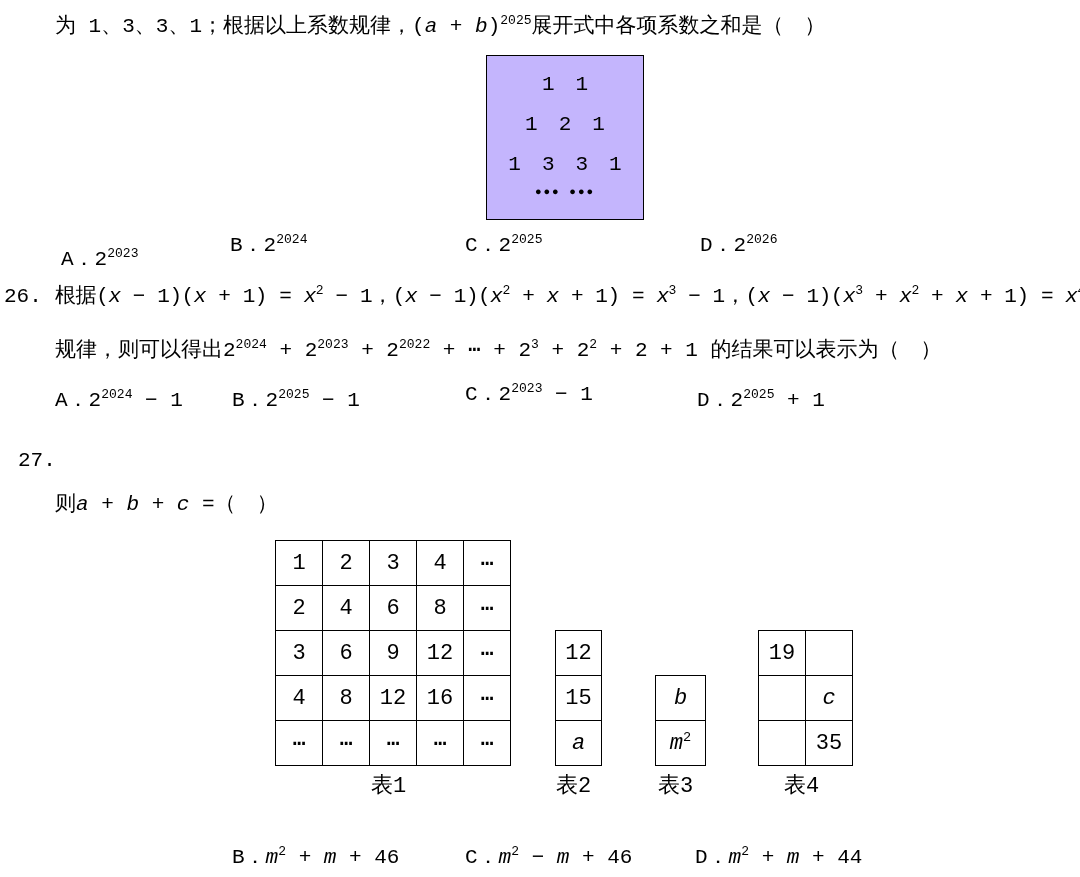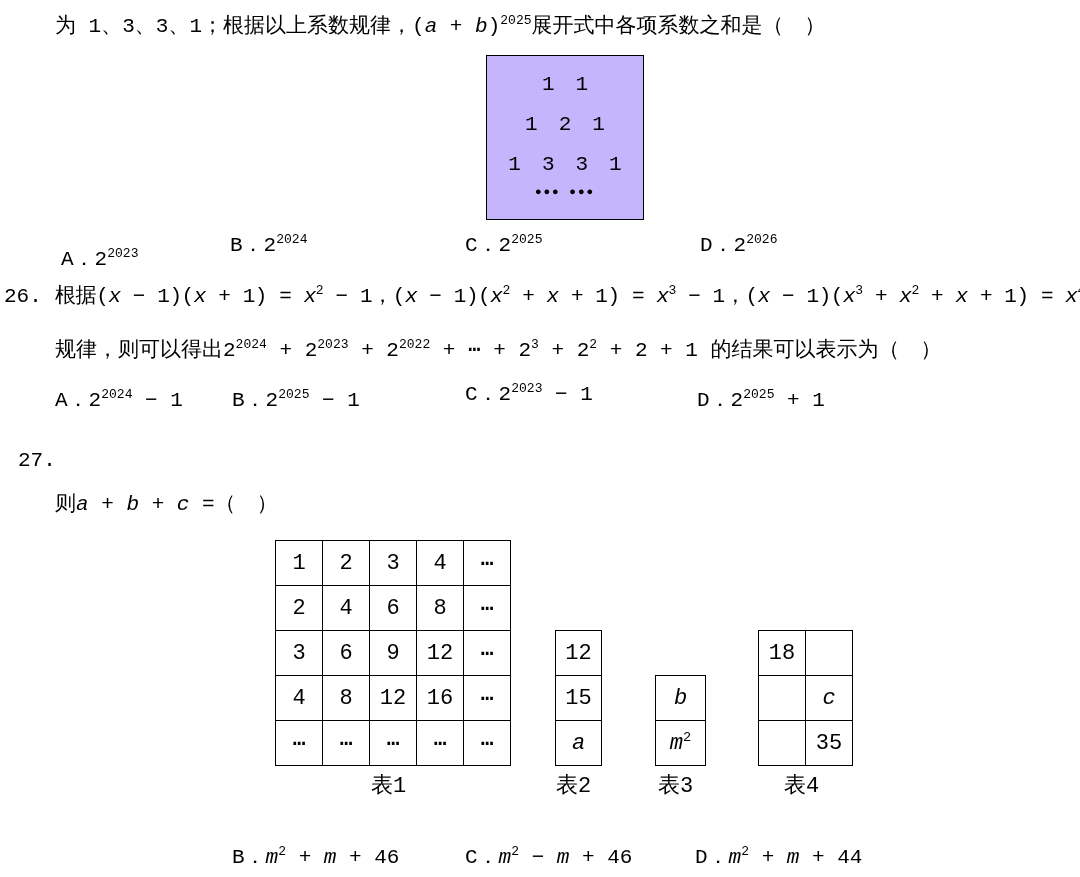--- a/index.html
+++ b/index.html
@@ -138,21 +138,21 @@
         </tr>
       <tr>
           <td><span class="mi">m</span><sup>2</sup></td>
         </tr>
     </tbody>
   </table>
 
   <table class="grid" style="left:758px; top:630px;">
     <tbody>
       <tr>
-        <td>18</td>
+        <td>19</td>
         <td class="ghost"></td>
       </tr>
       <tr>
         <td></td>
         <td><span class="mi">c</span></td>
       </tr>
       <tr>
         <td></td>
         <td>35</td>
       </tr>

